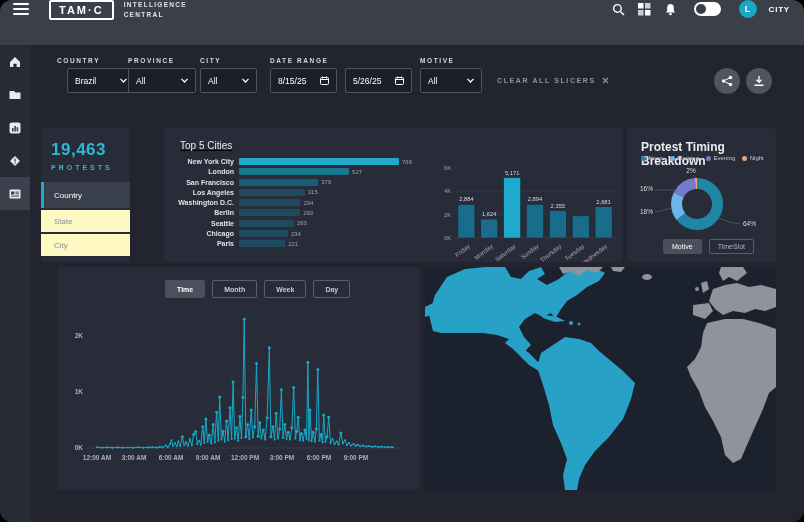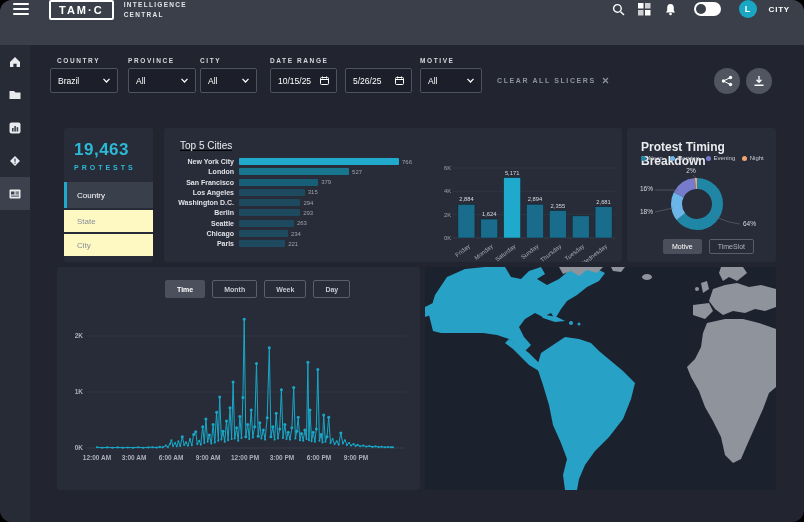--- a/index.html
+++ b/index.html
@@ -25,21 +25,21 @@
   .side-item.active{background:#3d414d;}
 
   
   .flabel{position:absolute;top:57px;font-size:6.5px;font-weight:bold;letter-spacing:1.6px;color:#d6d9de;}
   .fbox{position:absolute;top:68px;height:25px;background:#1c1f29;border:1px solid #4e5360;border-radius:2px;display:flex;align-items:center;justify-content:space-between;padding:0 7px;color:#fff;font-size:8.5px;box-sizing:border-box;cursor:pointer;}
   .clear{position:absolute;left:497px;top:77px;display:flex;gap:6px;align-items:center;color:#8e94a1;font-size:7px;font-weight:bold;letter-spacing:1.6px;cursor:pointer;}
   .circle-btn{position:absolute;top:68px;width:26px;height:26px;border-radius:50%;background:#51555f;display:flex;align-items:center;justify-content:center;cursor:pointer;}
 
   
   .card{position:absolute;background:#282c38;border-radius:3px;}
-  #kpi-card{left:64px;top:128px;width:89px;height:134px;}
+  #kpi-card{left:41px;top:128px;width:89px;height:134px;}
   #cities-card{left:164px;top:128px;width:268px;height:134px;text-decoration:underline;}
   #dow-card{left:425px;top:128px;width:197px;height:134px;}
   #donut-card{left:627px;top:128px;width:149px;height:134px;}
   #timeline-card{left:57px;top:267px;width:363px;height:223px;}
   #map-card{left:425px;top:267px;width:351px;height:223px;background:#1c212e;}
 
   .kpi-value{color:#2cb9d6;font-size:17px;font-weight:bold;margin:12px 0 4px 10px;letter-spacing:.5px;}
   .kpi-label{color:#2cb9d6;font-size:7px;font-weight:bold;letter-spacing:3px;margin-left:10px;}
   .kpi-tabs{position:absolute;left:0;right:0;top:54px;}
   .kpi-tab{height:22px;background:#fef9c3;color:#878d99;font-size:8px;display:flex;align-items:center;padding-left:10px;margin-bottom:2px;border-left:3px solid transparent;cursor:pointer;}
@@ -155,21 +155,21 @@
             <rect x="3" y="4.5" width="3.4" height="3" fill="#3d414d"></rect>
             <rect x="7.5" y="4.6" width="3.5" height="1" fill="#3d414d"></rect>
             <rect x="7.5" y="6.4" width="3.5" height="1" fill="#3d414d"></rect>
             <rect x="3" y="8.6" width="8" height="1" fill="#3d414d"></rect>
           </svg>
         </span>
     </div>
   </div>
 
   <div class="flabel" style="left:57px">COUNTRY</div>
-  <div class="fbox" style="left:50px;width:68px">
+  <div class="fbox" style="left:67px;width:68px">
     <span>Brazil</span>
     <svg width="7" height="5" viewBox="0 0 7 5">
         <path d="M0.5 0.8 L3.5 4 L6.5 0.8" fill="none" stroke="#fff" stroke-width="1.2"></path>
       </svg>
   </div>
 
   <div class="flabel" style="left:128px">PROVINCE</div>
   <div class="fbox" style="left:128px;width:68px">
     <span>All</span>
     <svg width="7" height="5" viewBox="0 0 7 5">
@@ -180,21 +180,21 @@
   <div class="flabel" style="left:200px">CITY</div>
   <div class="fbox" style="left:200px;width:57px">
     <span>All</span>
     <svg width="7" height="5" viewBox="0 0 7 5">
         <path d="M0.5 0.8 L3.5 4 L6.5 0.8" fill="none" stroke="#fff" stroke-width="1.2"></path>
       </svg>
   </div>
 
   <div class="flabel" style="left:270px">DATE RANGE</div>
   <div class="fbox" style="left:270px;width:67px">
-    <span>10/15/25</span>
+    <span>8/15/25</span>
     <svg width="9" height="9" viewBox="0 0 9 9">
         <rect x="0.5" y="1.5" width="8" height="7" rx="1" fill="none" stroke="#fff"></rect>
         <line x1="2.5" y1="0.5" x2="2.5" y2="2.5" stroke="#fff"></line>
         <line x1="6.5" y1="0.5" x2="6.5" y2="2.5" stroke="#fff"></line>
         <line x1="0.5" y1="3.5" x2="8.5" y2="3.5" stroke="#fff"></line>
       </svg>
   </div>
   <div class="fbox" style="left:345px;width:67px">
     <span>5/26/25</span>
     <svg width="9" height="9" viewBox="0 0 9 9">

